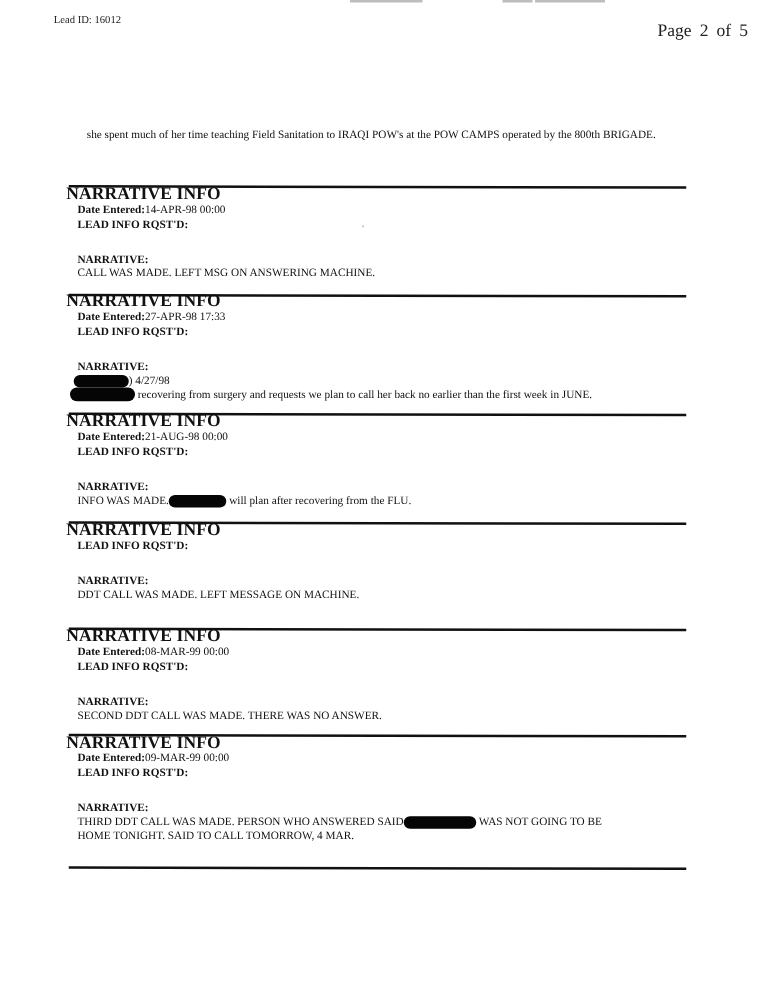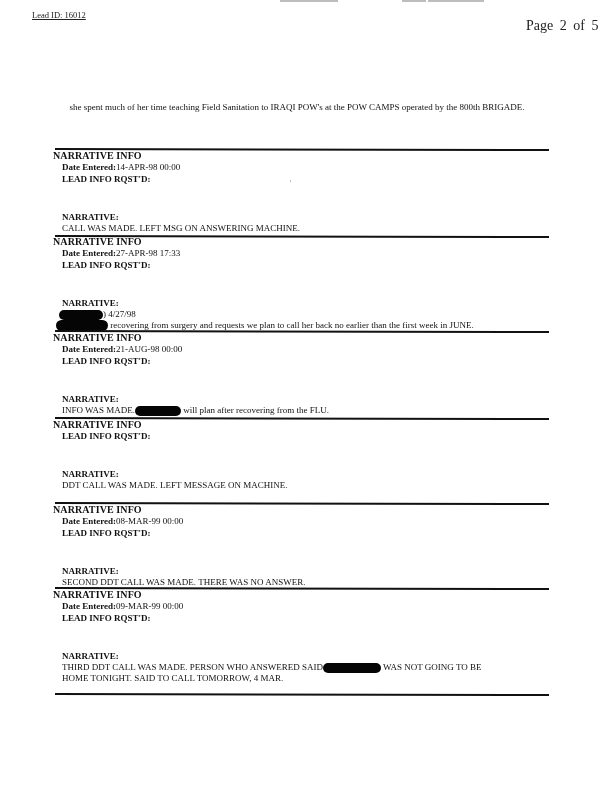--- a/index.html
+++ b/index.html
@@ -16,25 +16,24 @@
       color: #111111;
     }
     .scanbar {
       position: absolute;
       top: 0;
       height: 2px;
       background: #bdbdbd;
     }
     .lead-id {
       position: absolute;
-      left: 32px;
+      left: 43px;
       top: 10px;
       font-size: 8.5px;
       color: #222;
-      text-decoration: underline;
     }
     .page-num {
       position: absolute;
       left: 526px;
       top: 18px;
       font-size: 14px;
       color: #222;
       word-spacing: 3px;
     }
     .intro {
@@ -56,38 +55,38 @@
       transform-origin: left center;
     }
     .section {
       position: absolute;
       left: 53px;
       width: 500px;
       font-size: 9px;
     }
     .sec-title {
       font-weight: bold;
-      font-size: 10px;
+      font-size: 14px;
       letter-spacing: 0.1px;
       line-height: 11px;
     }
     .field {
       margin-left: 9px;
       line-height: 12px;
     }
     .field .lbl {
       font-weight: bold;
     }
     .field .val {
       font-weight: normal;
     }
     .narr-label {
       margin-left: 9px;
       font-weight: bold;
-      margin-top: 26px;
+      margin-top: 16px;
       line-height: 12px;
       font-family: Liberation Serif, serif;
     }
     .narr-text {
       margin-left: 9px;
       line-height: 11px;
       font-size: 9px;
     }
     .redact {
       display: inline-block;

